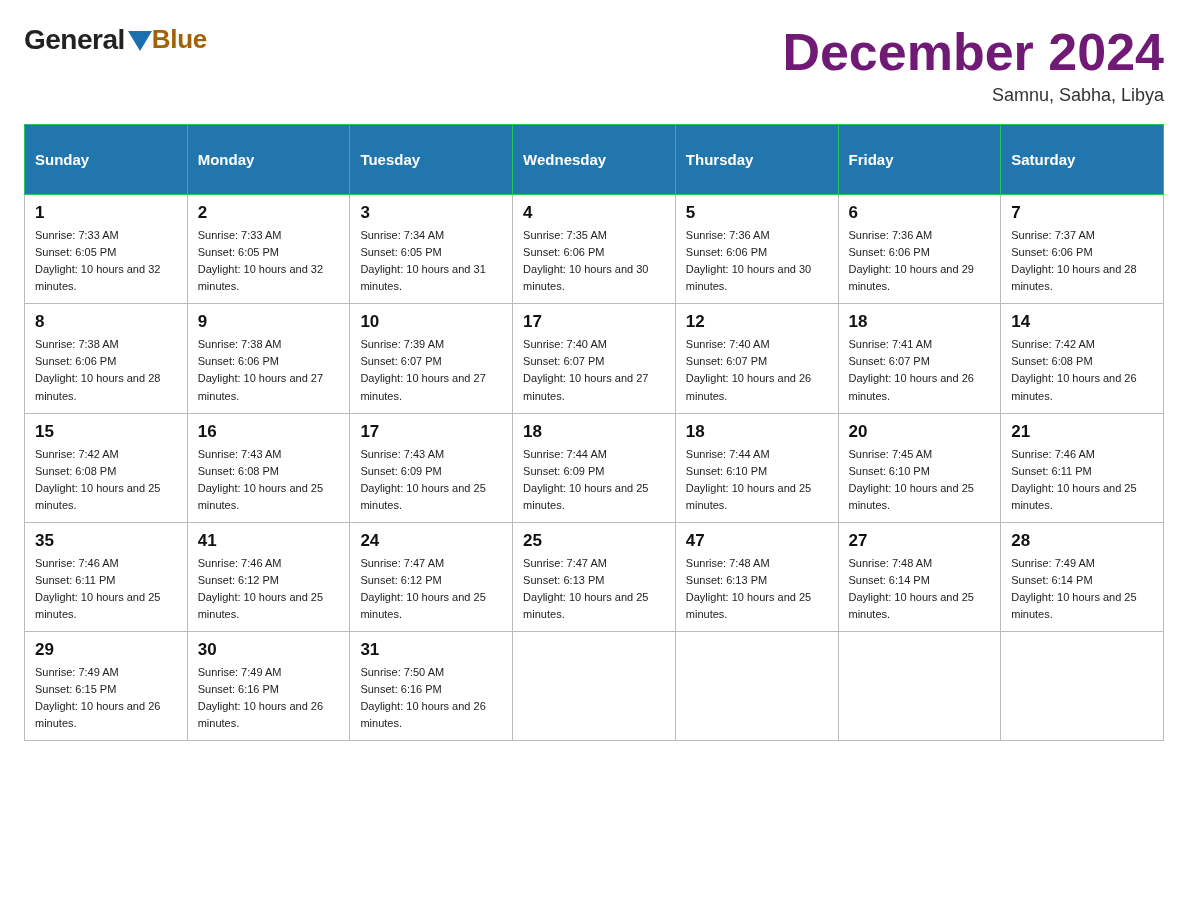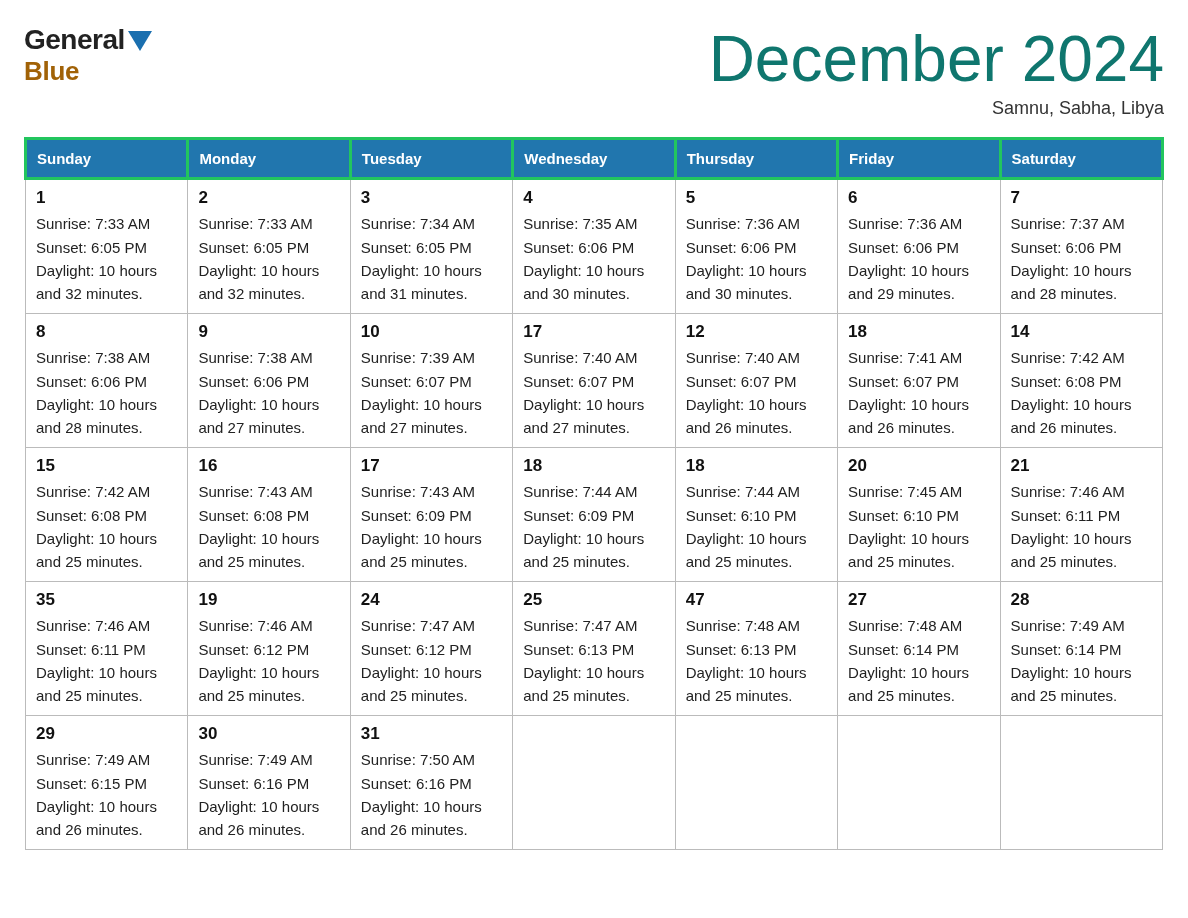--- a/index.html
+++ b/index.html
@@ -19,70 +19,70 @@
     .logo-general {
       font-size: 28px;
       font-weight: bold;
       color: #222;
       letter-spacing: -0.5px;
     }
     .title-section {
       text-align: right;
     }
     .month-title {
-      font-size: 64px;
-      font-weight: normal;
-      color: #0f766e;
+      font-size: 52px;
+      font-weight: bold;
+      color: #701a75;
       line-height: 1.1;
     }
     .location-subtitle {
       font-size: 18px;
       color: #333;
       margin-top: 4px;
     }
     .calendar {
       width: 100%;
       border-collapse: collapse;
     }
     .calendar th {
       background-color: #2176ae;
       color: #fff;
       font-size: 15px;
       font-weight: bold;
-      padding: 10px 10px;
+      padding: 26px 10px;
       text-align: left;
-      border: 3px solid #22c55e;
+      border: 1px solid #22c55e;
     }
     .calendar td {
       vertical-align: top;
       border: 1px solid #bbb;
       padding: 8px 10px;
       width: 14.28%;
       font-size: 13px;
       color: #222;
       min-height: 90px;
     }
     .day-number {
       font-size: 17px;
       font-weight: bold;
       color: #111;
       margin-bottom: 4px;
       display: block;
     }
     .day-info {
-      font-size: 15px;
+      font-size: 11px;
       color: #222;
       line-height: 1.55;
     }
     .empty-cell {
       background: #fff;
     }
     .logo-wrapper {
       display: flex;
-      flex-direction: column;
+      flex-direction: row;
       align-items: flex-start;
     }
     .logo-row {
       display: flex;
       align-items: center;
     }
     .logo-arrow-container {
       display: inline-flex;
       flex-direction: column;
       align-items: center;
@@ -315,21 +315,21 @@
       <tr>
         <td>
           <span class="day-number">35</span>
           <div class="day-info">
             Sunrise: 7:46 AM<br>
             Sunset: 6:11 PM<br>
             Daylight: 10 hours and 25 minutes.
           </div>
         </td>
         <td>
-          <span class="day-number">19</span>
+          <span class="day-number">41</span>
           <div class="day-info">
             Sunrise: 7:46 AM<br>
             Sunset: 6:12 PM<br>
             Daylight: 10 hours and 25 minutes.
           </div>
         </td>
         <td>
           <span class="day-number">24</span>
           <div class="day-info">
             Sunrise: 7:47 AM<br>

